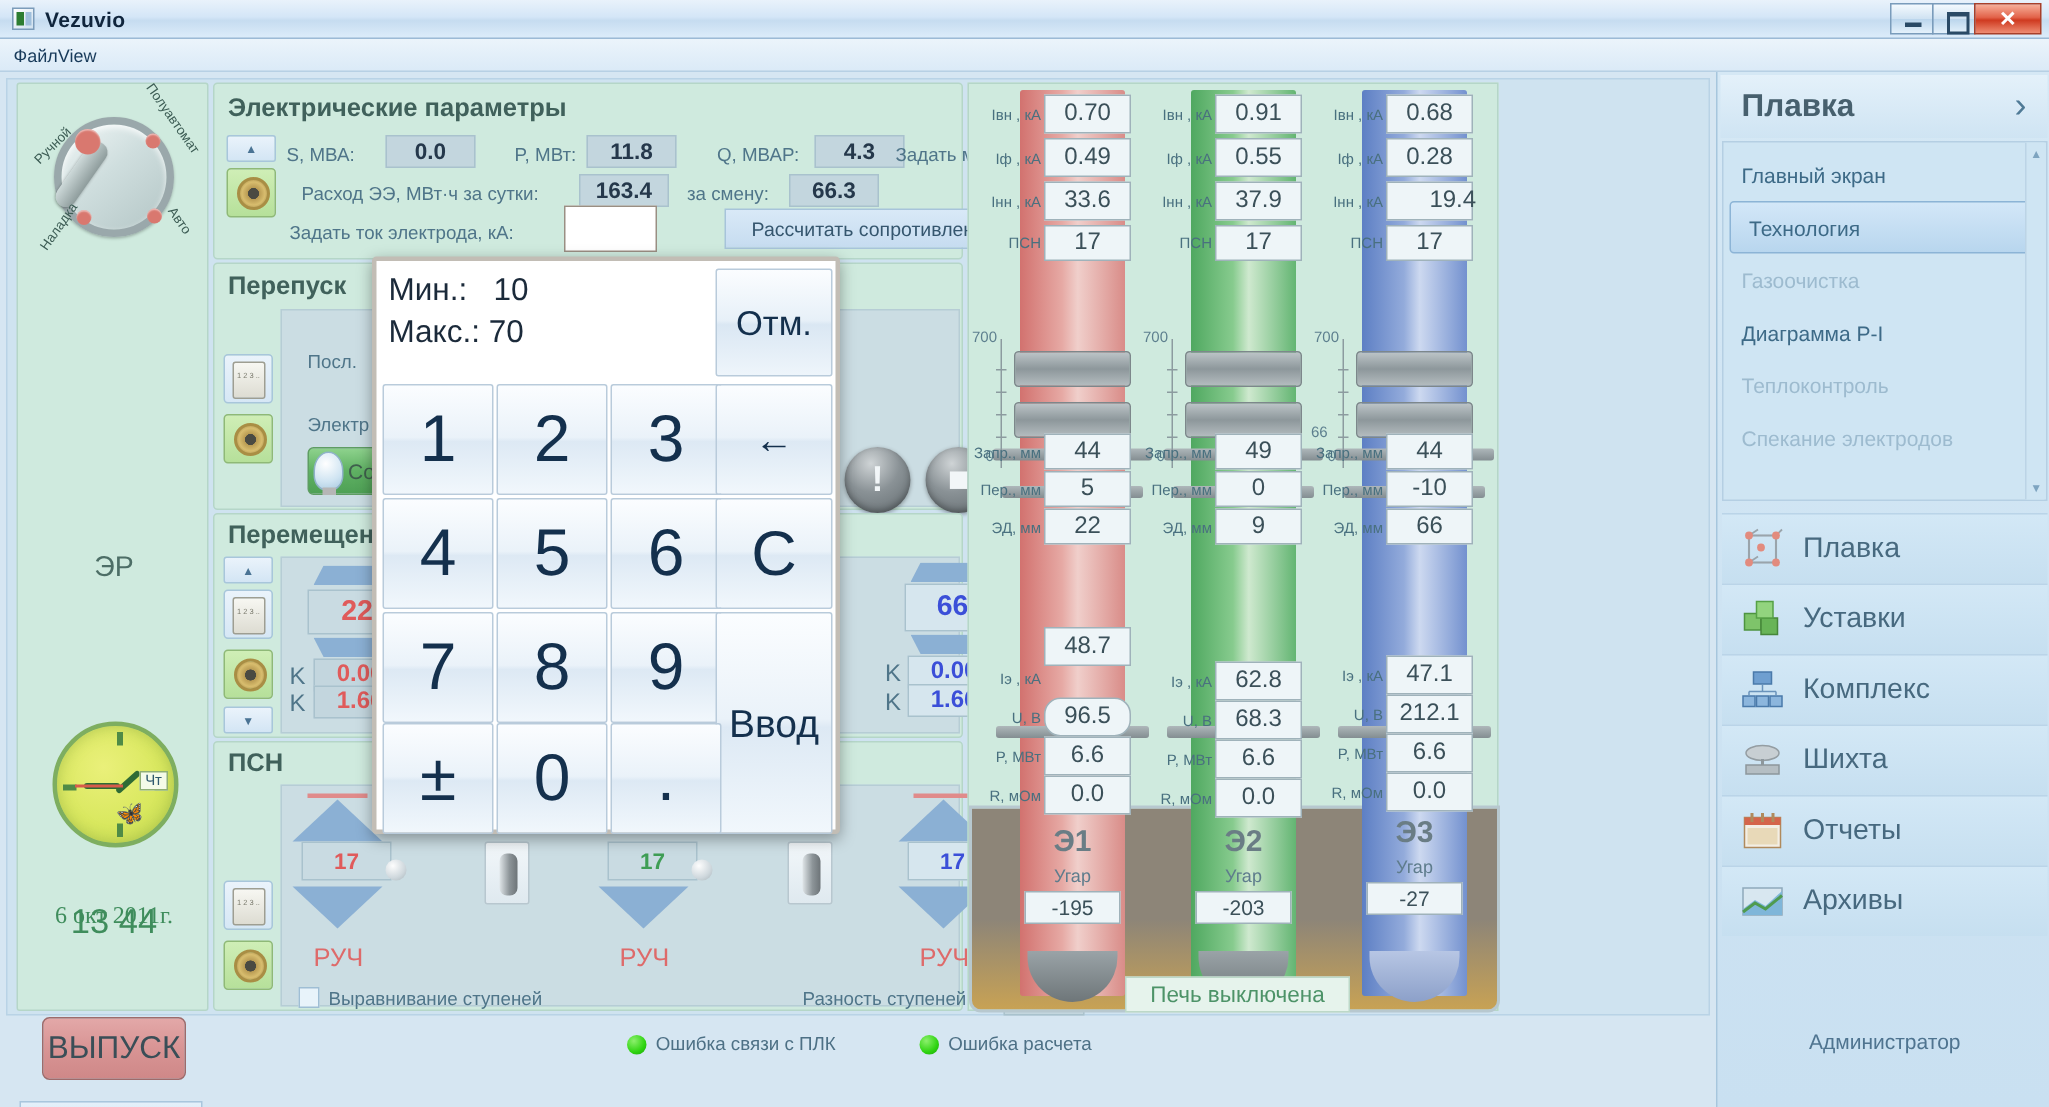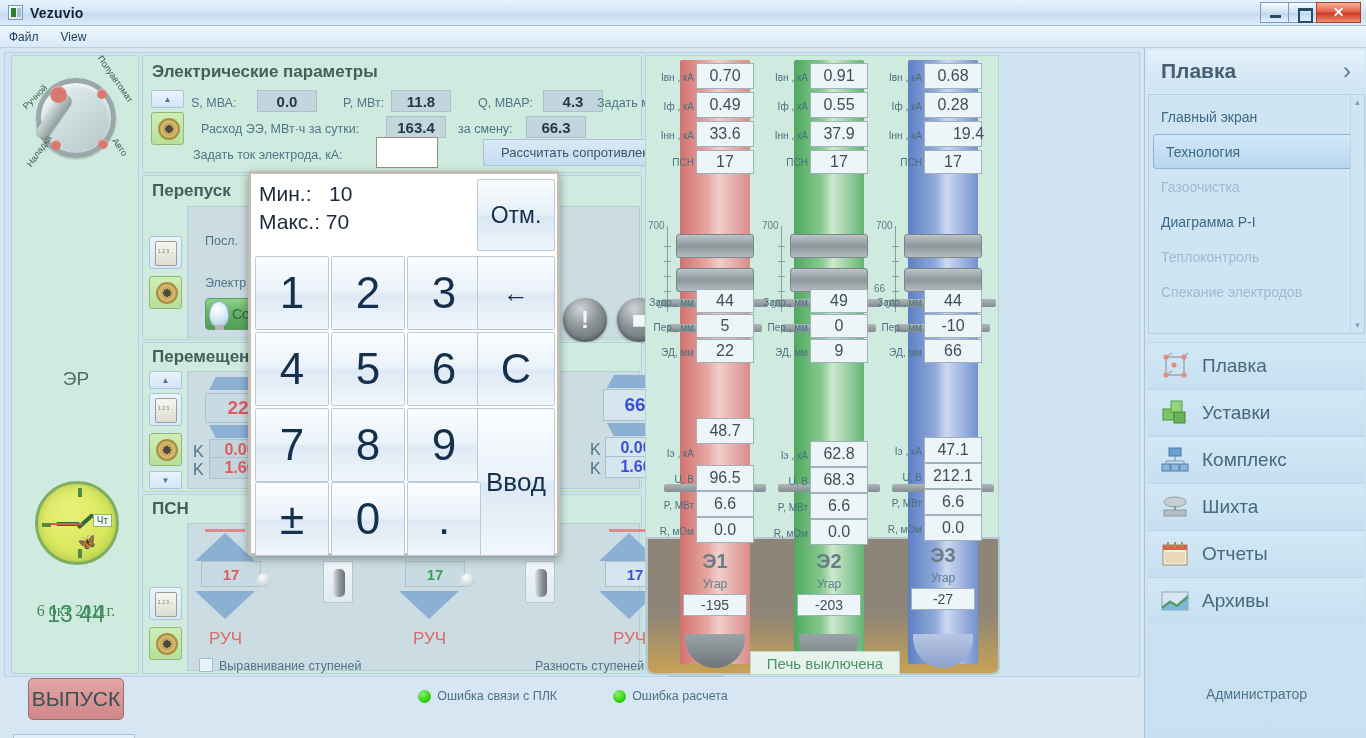--- a/index.html
+++ b/index.html
@@ -39,21 +39,21 @@
   }
   .wb-min:after{content:"";position:absolute;left:9px;top:12px;width:11px;height:3px;background:#2a4a66;}
   .wb-max:after{content:"";position:absolute;left:9px;top:5px;width:11px;height:10px;border:2px solid #2a4a66;border-top-width:3px;}
   .wb-close:after{content:"✕";position:absolute;left:0;right:0;top:1px;text-align:center;color:#fff;font-size:14px;font-weight:bold;}
 
   
   .menubar{
     position:absolute;left:0;top:26px;width:1366px;height:22px;
     background:linear-gradient(to bottom,#ebf4fb,#dbeaf7);
     border-bottom:1px solid #b7d0e4;
-    display:flex;align-items:center;padding-left:9px;gap:22px;
+    display:flex;align-items:center;padding-left:9px;
   }
   .menuitem{font-size:12px;color:#183a5a;}
 
   
   .workspace{
     position:absolute;left:0;top:48px;width:1144px;height:672px;
     background:#d6e6f2;
   }
   .mainpane{
     position:absolute;left:4px;top:4px;width:1136px;height:625px;
@@ -507,21 +507,21 @@
         <div class="el-lbl" style="left:0px;top:241px;width:48px;">Запр., мм</div>
         <div class="el-val" style="left:50px;top:233px;width:58px;height:24px;">44</div>
         <div class="el-lbl" style="left:0px;top:266px;width:48px;">Пер., мм</div>
         <div class="el-val" style="left:50px;top:258px;width:58px;height:24px;">5</div>
         <div class="el-lbl" style="left:0px;top:291px;width:48px;">ЭД, мм</div>
         <div class="el-val" style="left:50px;top:283px;width:58px;height:24px;">22</div>
 
         <div class="el-lbl" style="left:0px;top:392px;width:48px;">Iэ , кА</div>
         <div class="el-val" style="left:50px;top:362px;width:58px;height:26px;">48.7</div>
         <div class="el-lbl" style="left:0px;top:418px;width:48px;">U, В</div>
-        <div class="el-val" style="left:50px;top:409px;width:58px;height:26px;">96.5</div>
+        <div class="el-val" style="left:50px;top:409px;width:58px;height:26px;border-radius:11px;">96.5</div>
         <div class="el-lbl" style="left:0px;top:444px;width:48px;">P, МВт</div>
         <div class="el-val" style="left:50px;top:435px;width:58px;height:26px;">6.6</div>
         <div class="el-lbl" style="left:0px;top:470px;width:48px;">R, мОм</div>
         <div class="el-val" style="left:50px;top:461px;width:58px;height:26px;">0.0</div>
 
         <div class="el-name" style="left:34px;top:494px;width:70px;">Э1</div>
         <div class="el-ugar" style="left:34px;top:521px;width:70px;">Угар</div>
         <div class="el-val" style="left:37px;top:538px;width:64px;height:22px;font-size:14px;">-195</div>
 
         <div class="column col-grn" style="left:148px;top:4px;height:604px;"></div>

